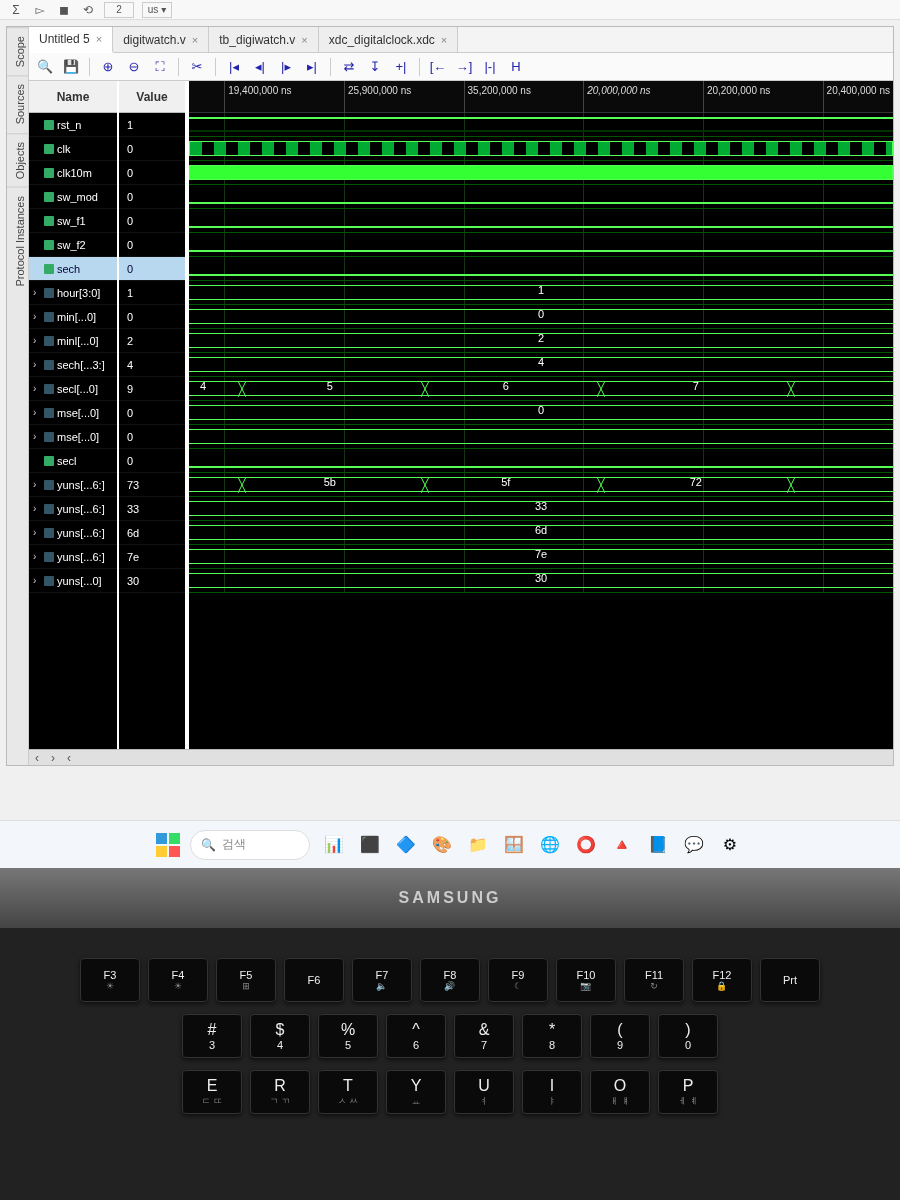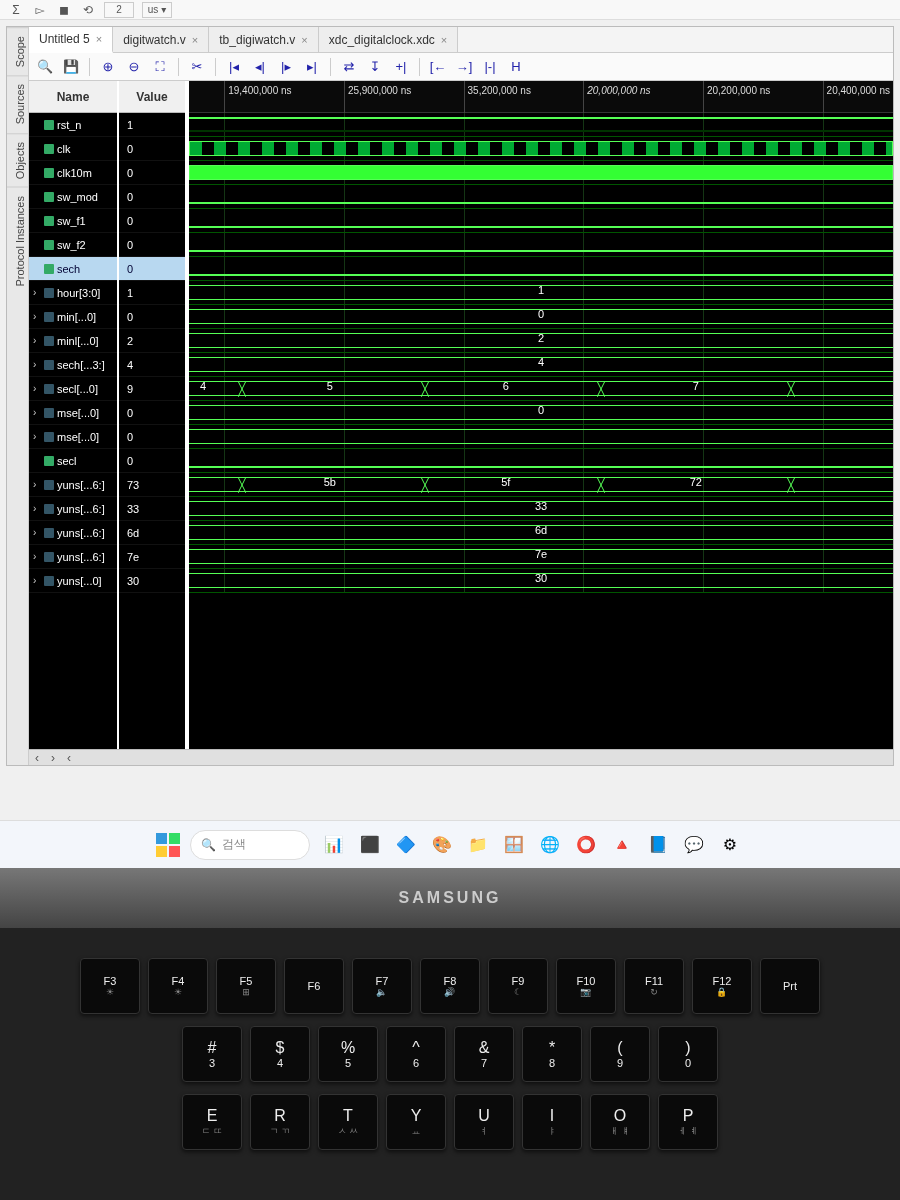--- a/index.html
+++ b/index.html
@@ -258,21 +258,21 @@
   }
   .keyboard {
     position:absolute; top:928px; left:0; right:0; bottom:0;
     background:#222;
     padding:30px 10px;
     display:flex; flex-direction:column; gap:12px;
   }
   .krow { display:flex; gap:8px; justify-content:center;}
   .key {
     background:#0a0a0a; color:#eee; border-radius:4px;
-    min-width:60px; height:56px; 
+    min-width:60px; height:44px; 
     display:flex; flex-direction:column; align-items:center; justify-content:center;
     font-size:11px; border:1px solid #333;
     box-shadow:0 2px 4px rgba(0,0,0,0.6);
     padding:12px;
   }
   .key .sub{ font-size:9px; color:#888;}
   .key .main{ font-size:16px;}
 </style>
 </head>
 <body>

